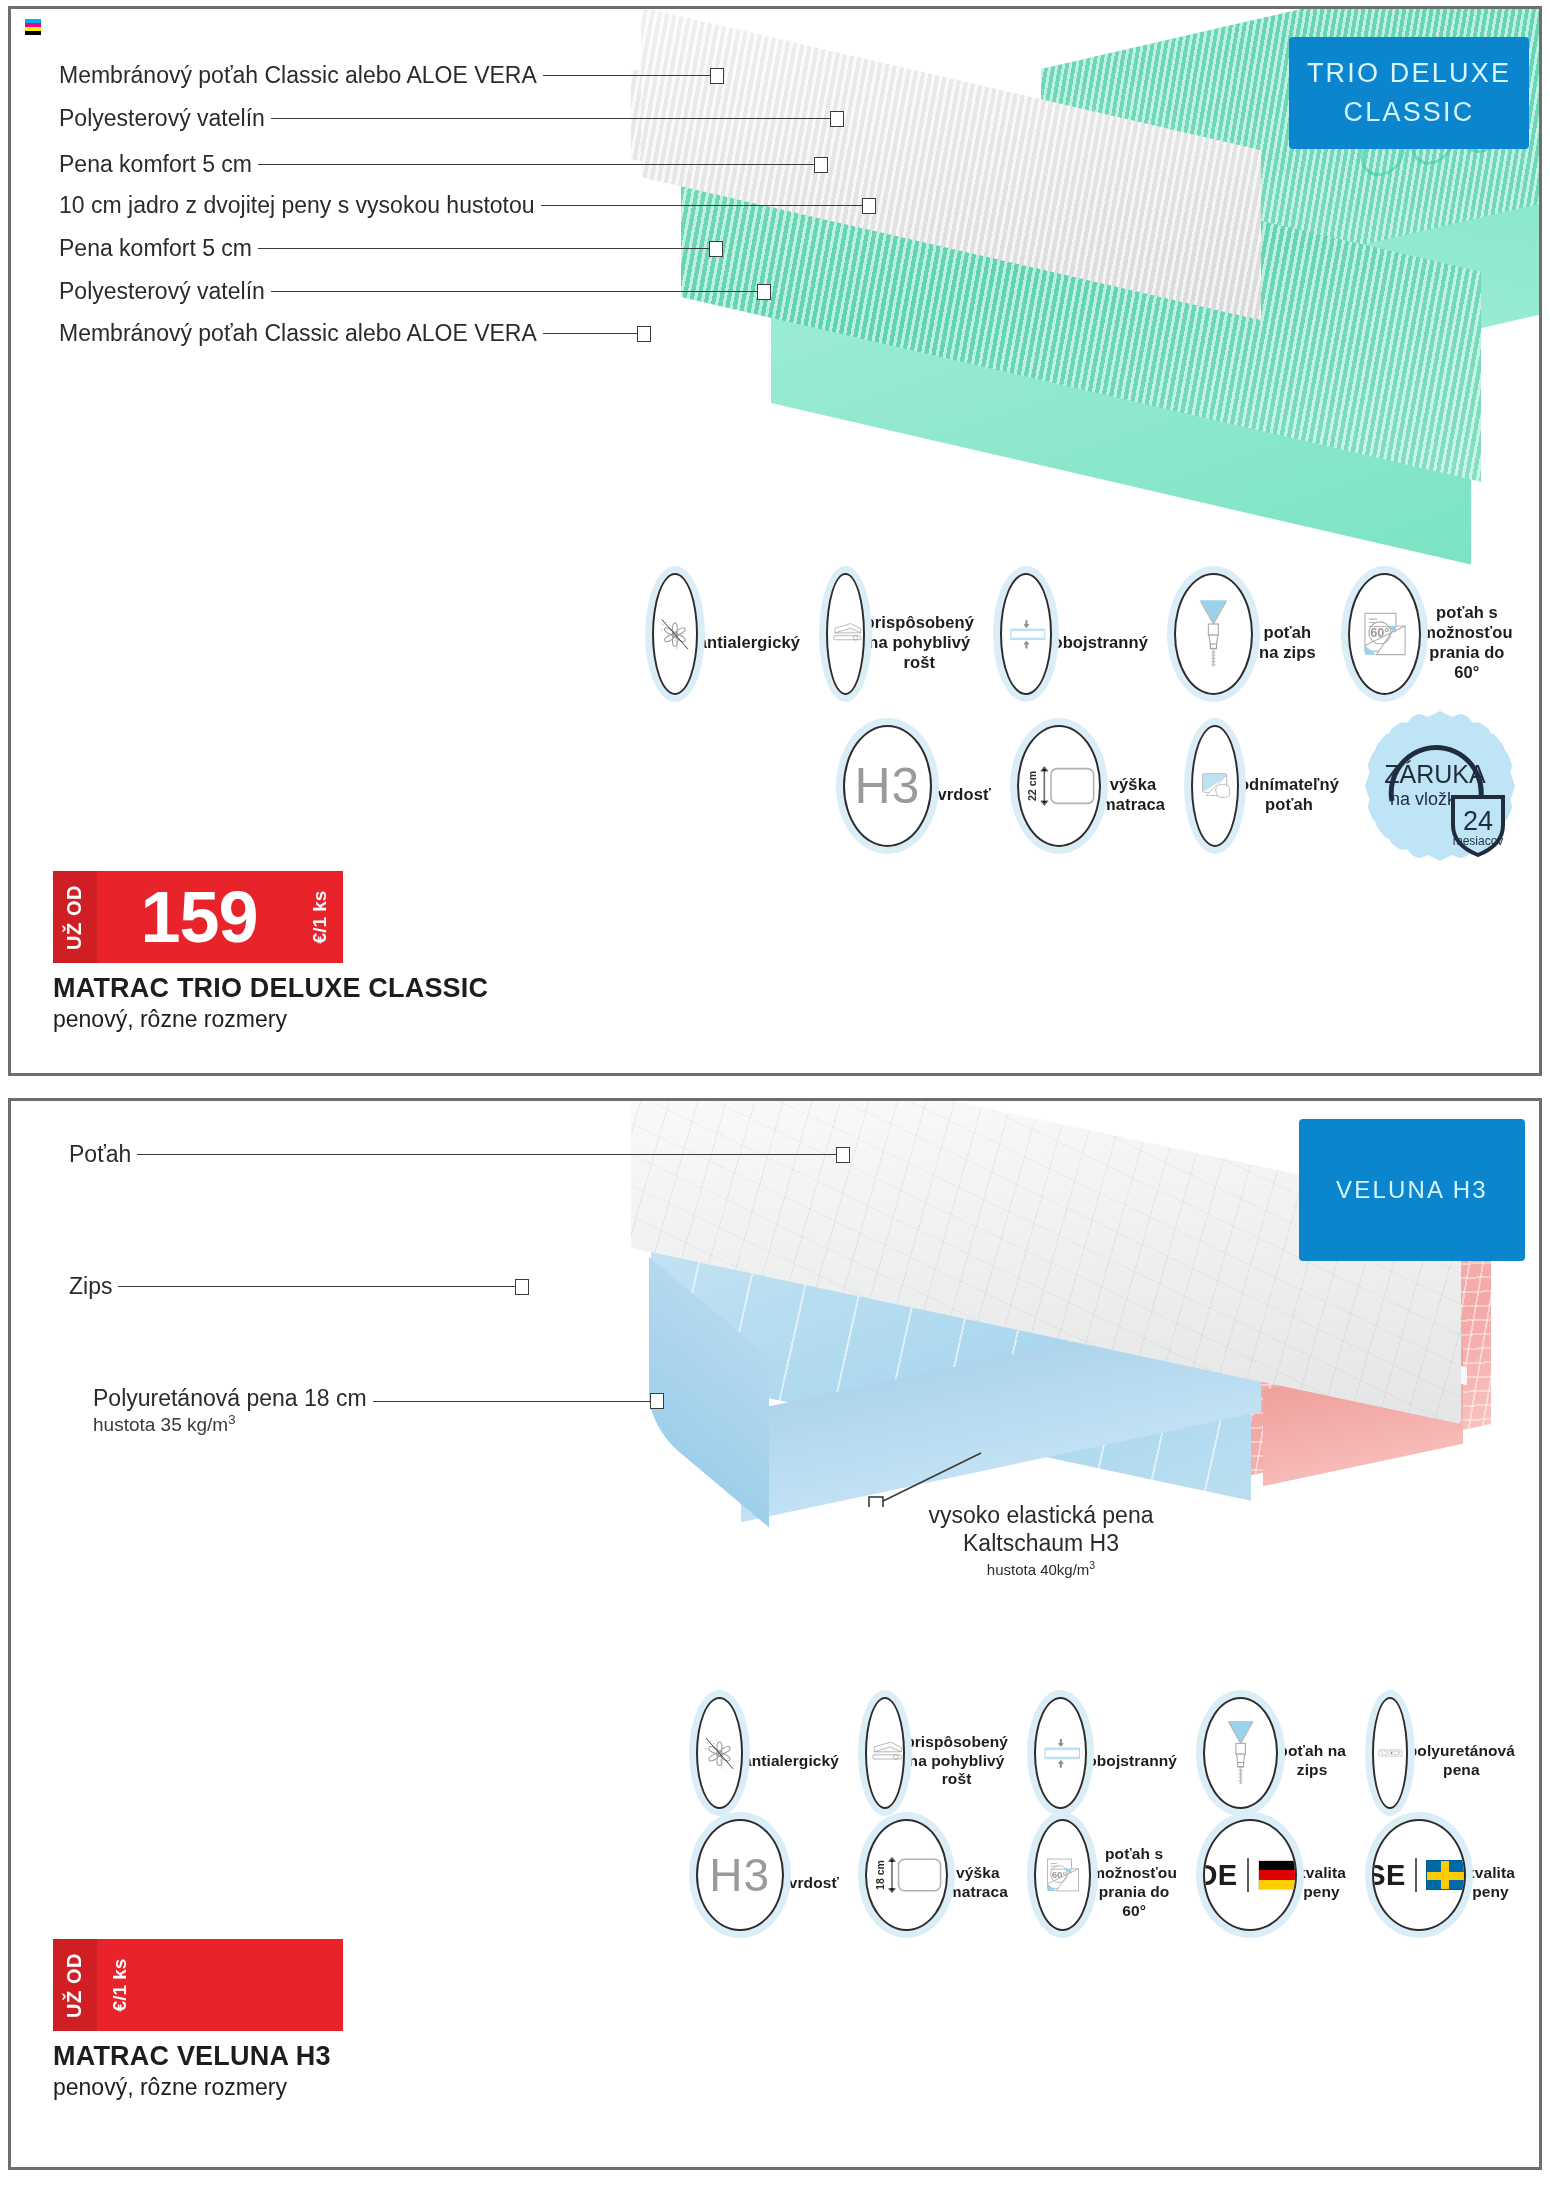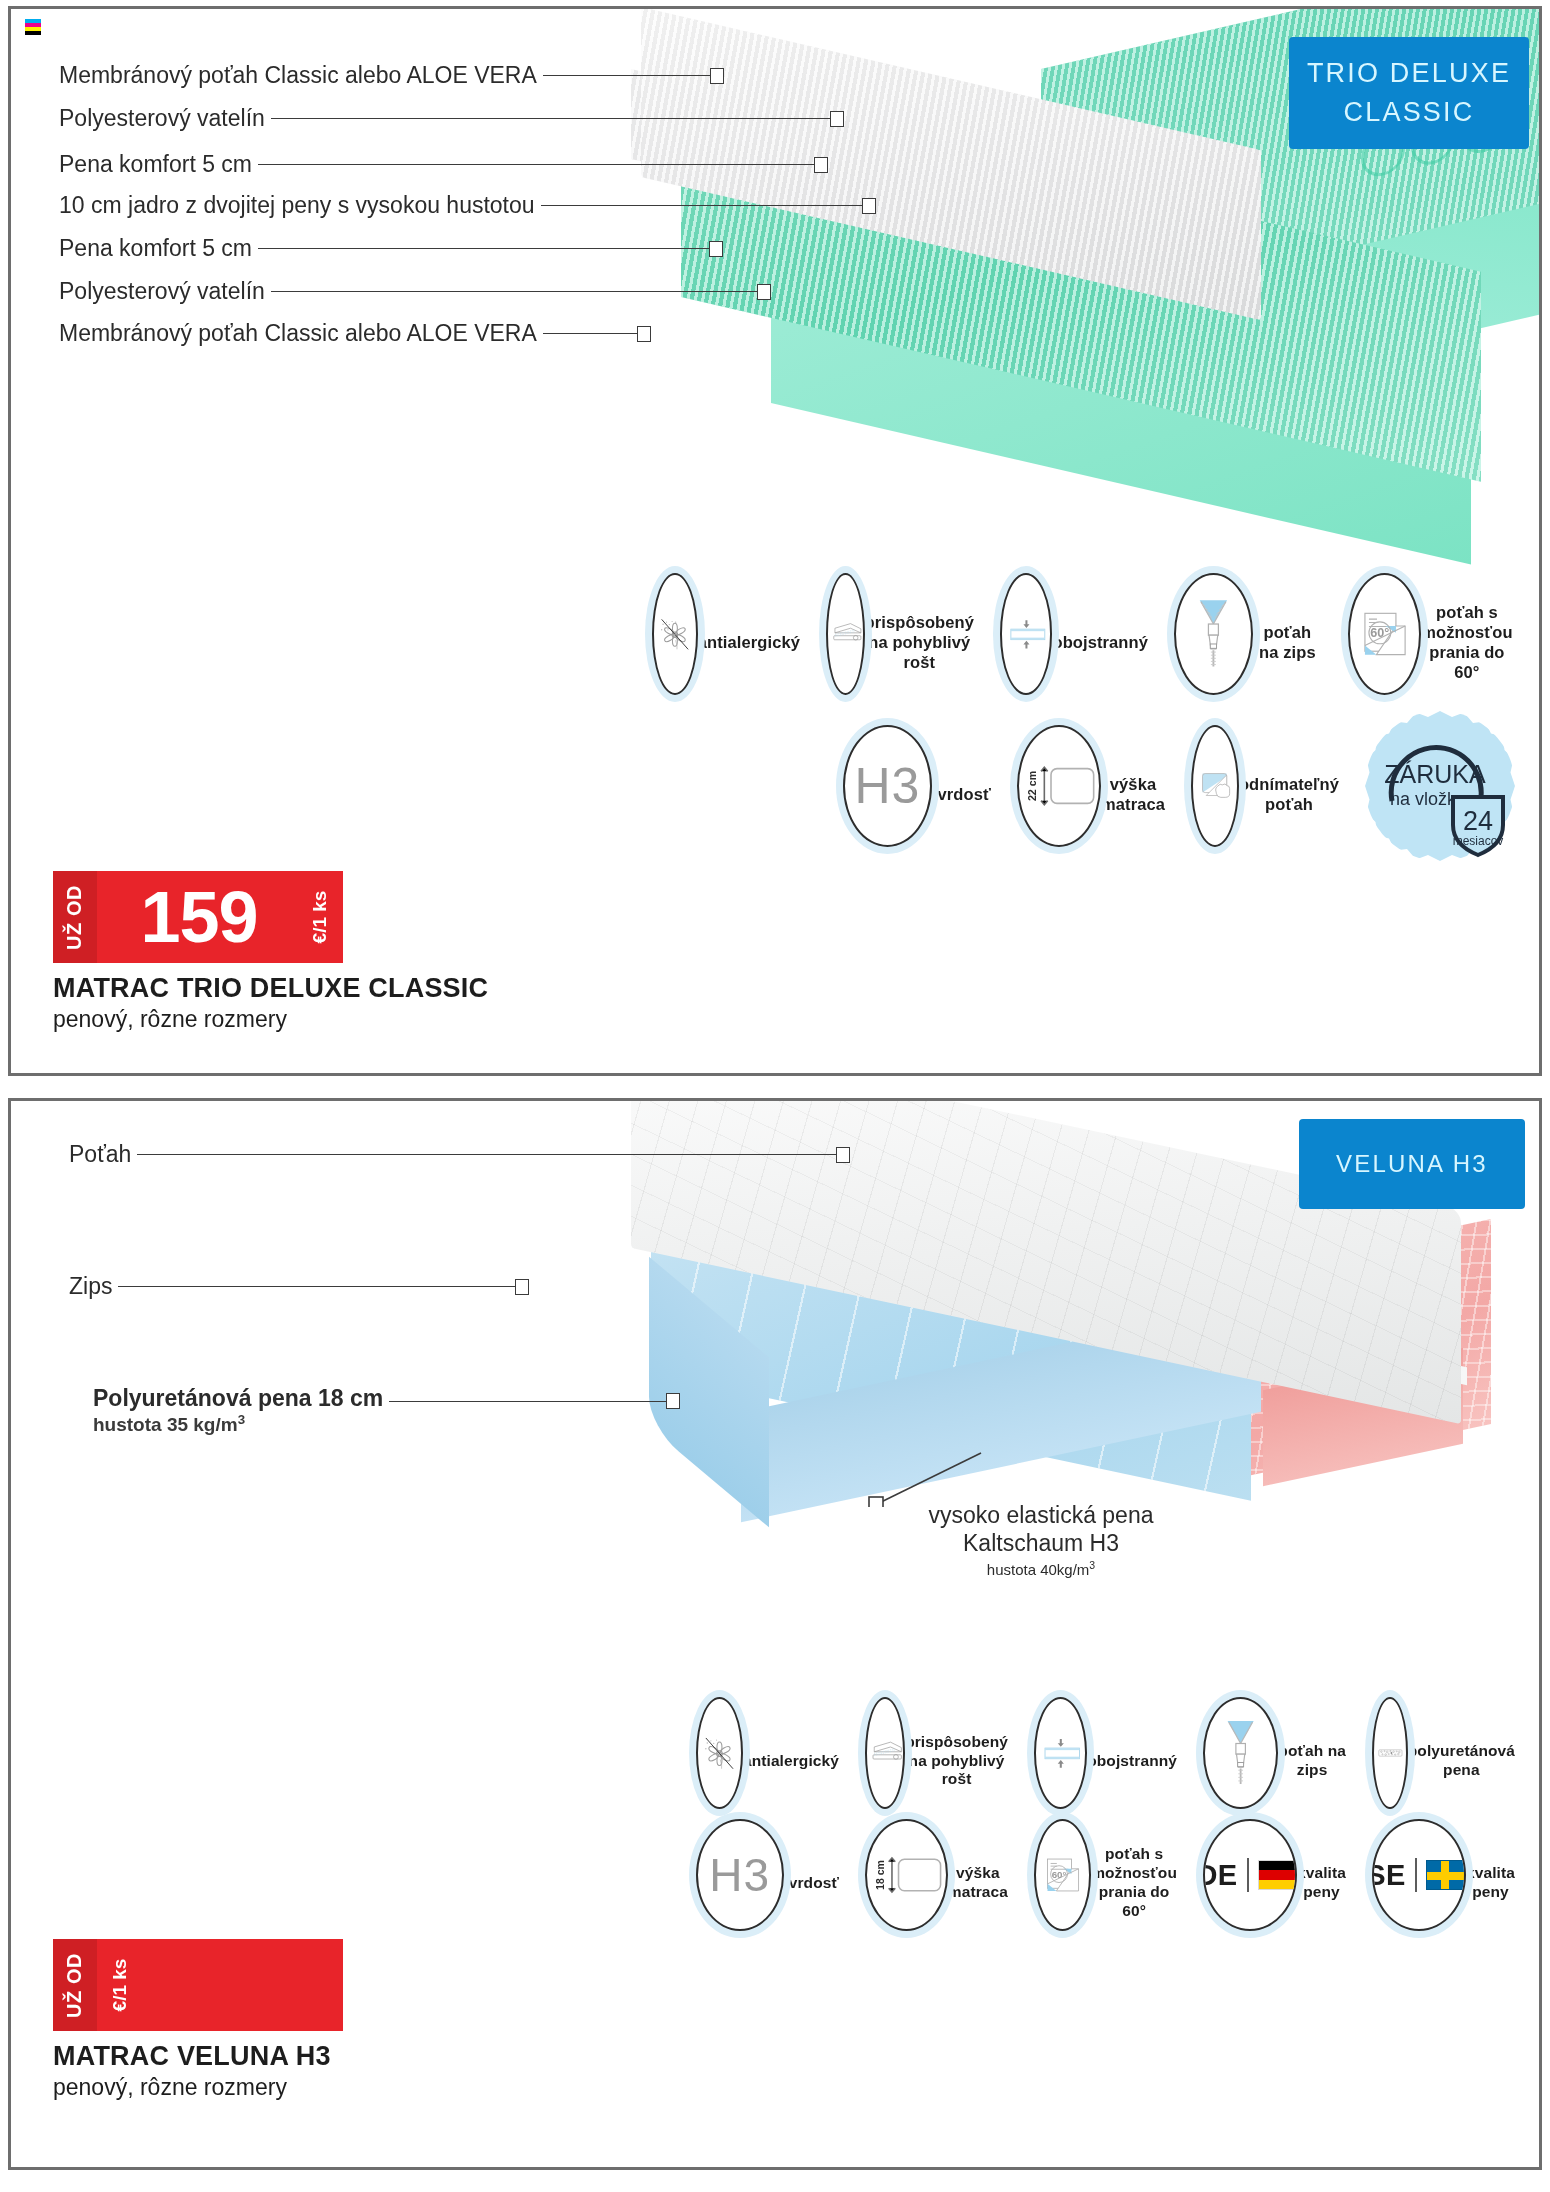--- a/index.html
+++ b/index.html
@@ -53,21 +53,21 @@
     line-height: 1.45;
     margin-left: 47px;
   }
   #badge-trio {
     right: 10px; top: 28px;
     width: 240px; height: 112px;
     font-size: 27px;
   }
   #badge-veluna {
     right: 14px; top: 18px;
-    width: 226px; height: 90px;
+    width: 226px; height: 142px;
     font-size: 24px;
   }
 
   
   .callouts { position: absolute; left: 0; top: 0; width: 100%; height: 100%; }
   .callout {
     position: absolute;
     display: flex; align-items: center;
     white-space: nowrap;
     font-size: 23px;
@@ -79,21 +79,21 @@
     height: 0; border-top: 1.6px solid #3b3b3b;
     flex: 0 0 auto; position: relative;
   }
   .callout .knob {
     width: 14px; height: 16px; border: 1.6px solid #3b3b3b;
     background: #fff; flex: 0 0 auto; margin-left: -1px;
   }
   .callout .sub {
     font-size: 19px; color: #3a3a3a;
   }
-  .callout-stack { display: flex; flex-direction: column; font-weight: bold; }
+  .callout-stack { display: flex; flex-direction: column; }
 
   
   .callout-right {
     position: absolute;
     text-align: center;
     font-size: 23px;
     line-height: 1.22;
     color: #2b2b2b;
   }
   .callout-right .sub { font-size: 15px; display:block; margin-top: 2px;}

